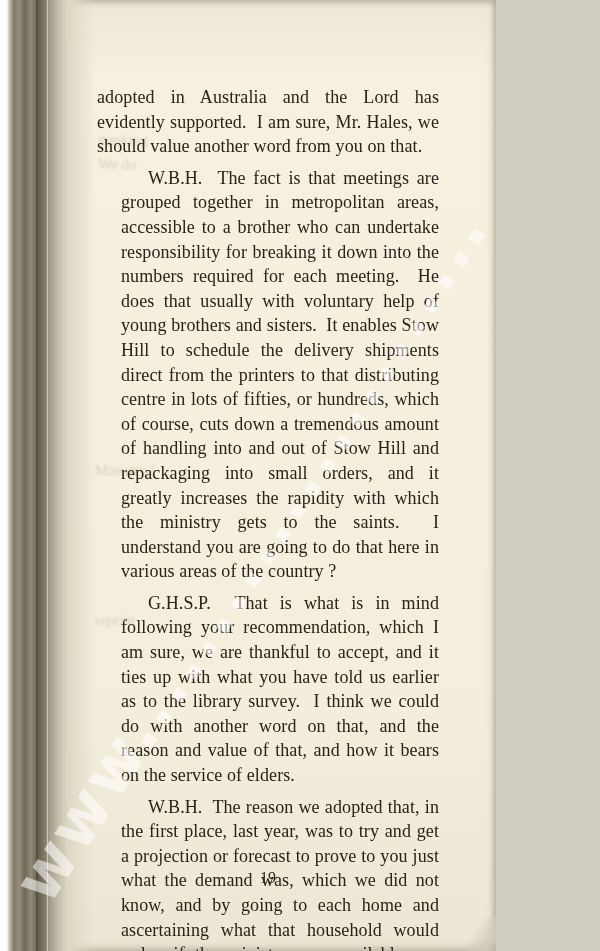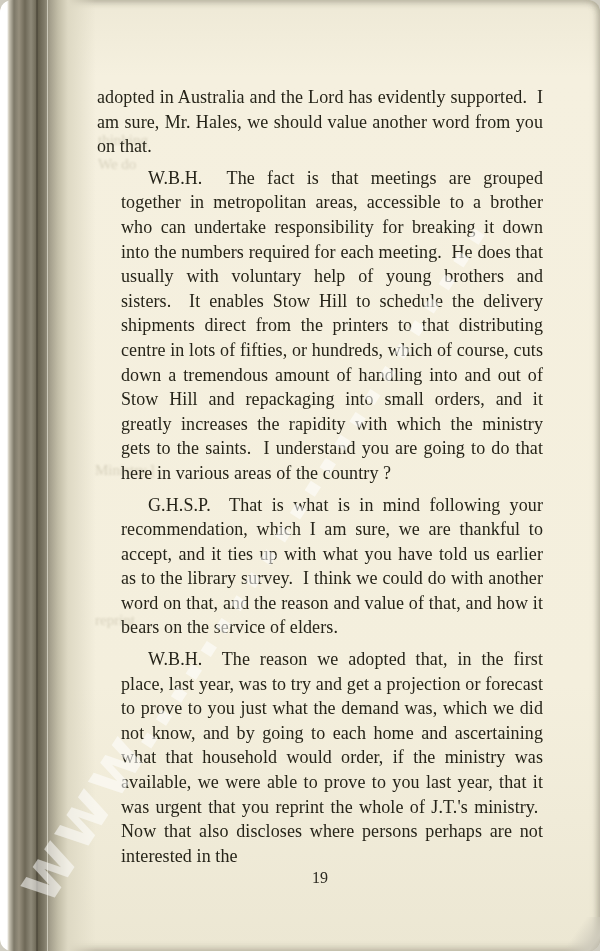--- a/index.html
+++ b/index.html
@@ -2,29 +2,28 @@
 <html><head>
 <meta charset="utf-8">
 <style>
   html, body {
     margin: 0;
     padding: 0;
     background: #cfccc0;
   }
   .scan {
     position: relative;
-    width: 600px;
+    width: 496px;
     height: 951px;
     overflow: hidden;
     background: linear-gradient(180deg, #eee9d6 0%, #f5f0df 8%, #f4efdd 72%, #ece7d3 100%);
     font-family: "Liberation Serif", "DejaVu Serif", serif;
     box-shadow: inset -3px 0 7px rgba(120,115,95,.28),
                 inset 0 -4px 7px rgba(120,115,95,.22),
                 inset 0 3px 6px rgba(110,105,88,.30);
-    border-radius: 12px;
   }
   
   .spine {
     position: absolute;
     left: 0; top: 0; bottom: 0;
     width: 96px;
     background: linear-gradient(90deg,
       #ffffff 0px, #ffffff 7px,
       #cdc8b8 9px,
       #7d7868 14px,

